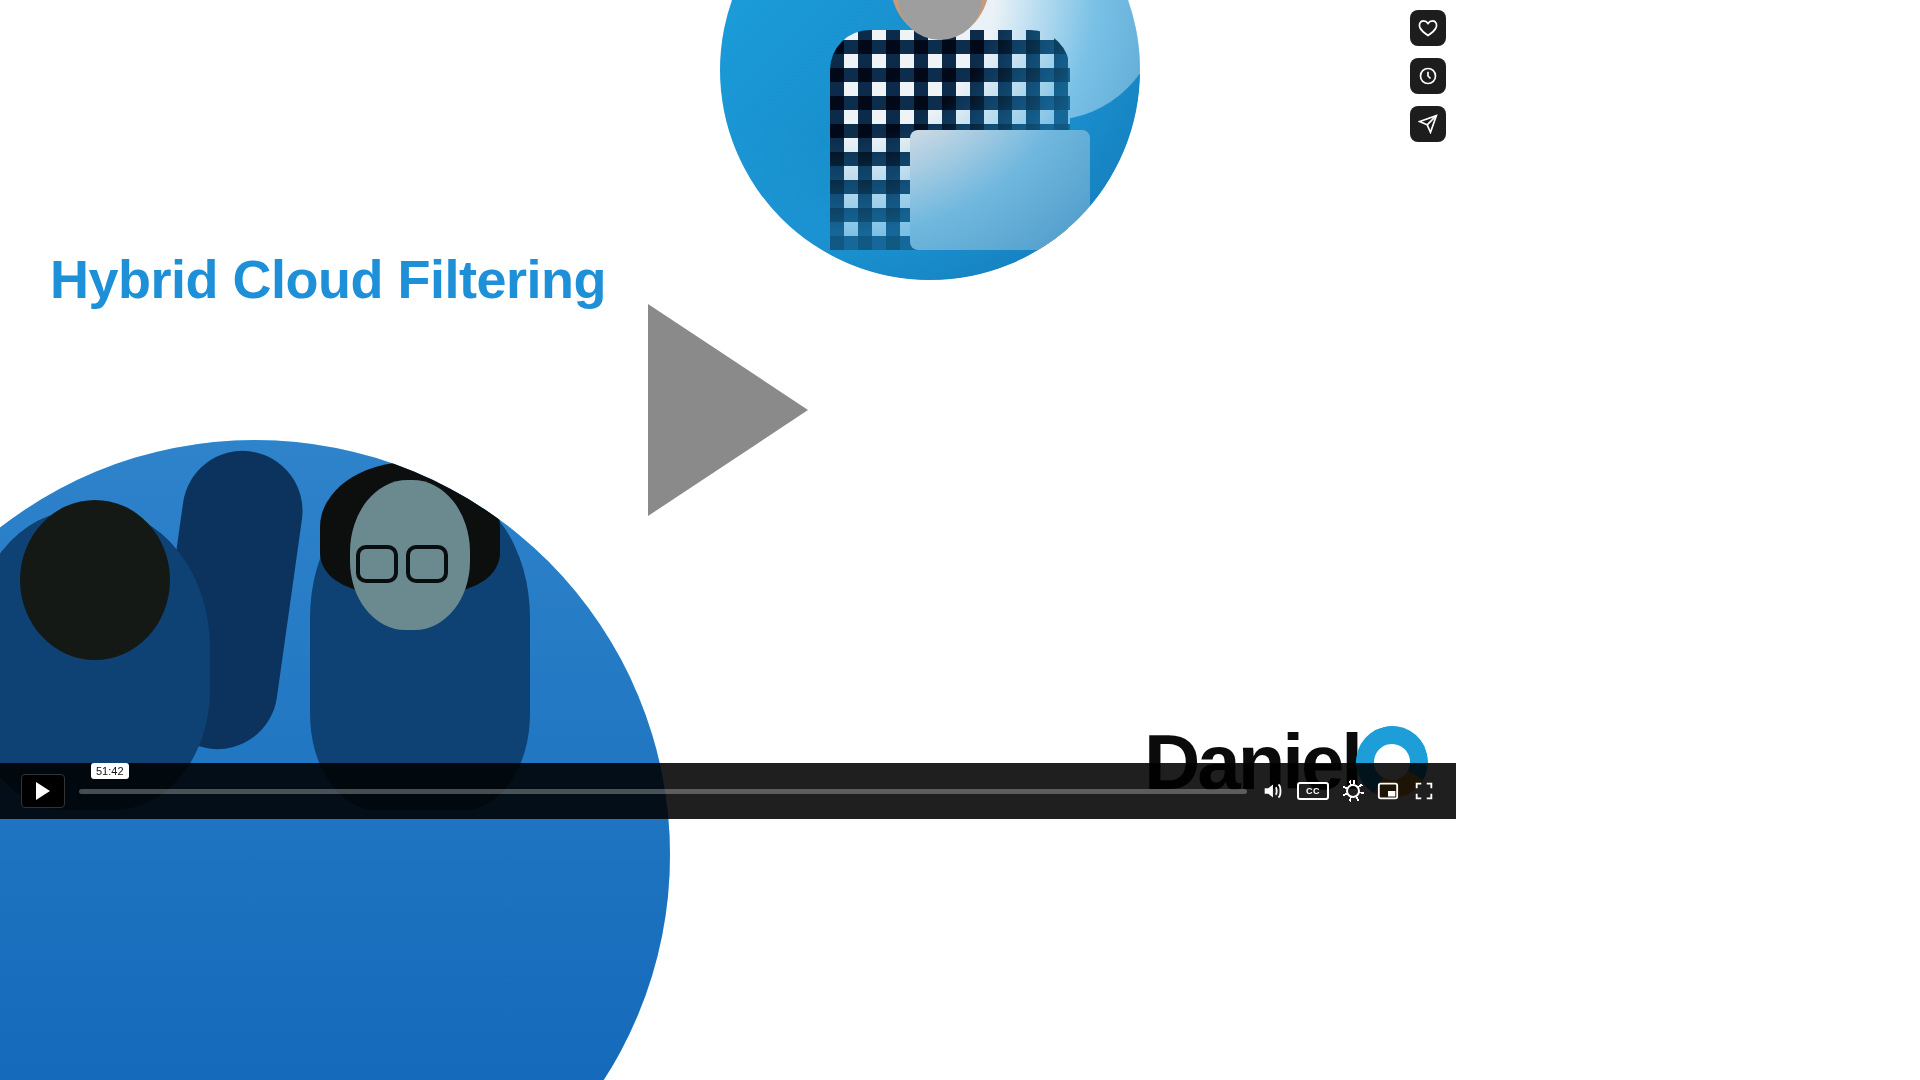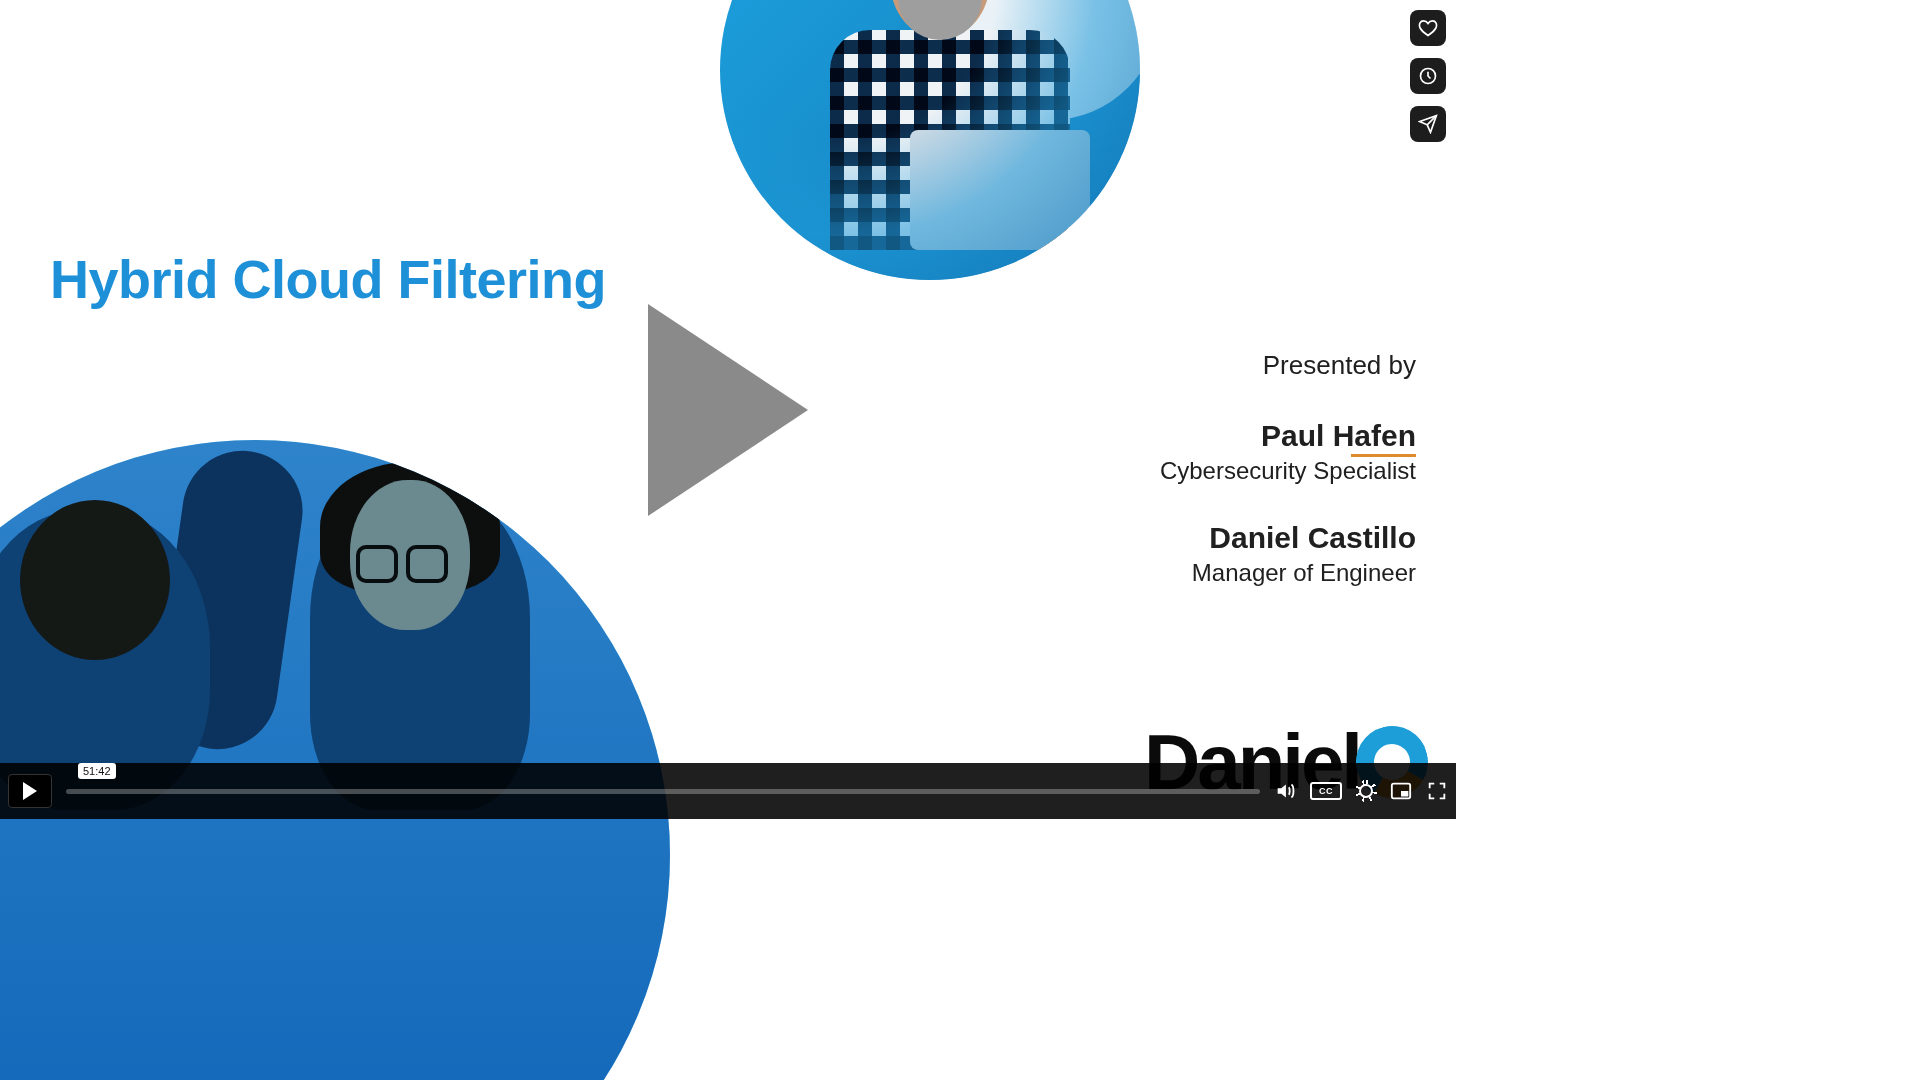--- a/index.html
+++ b/index.html
@@ -43,21 +43,21 @@
 .logo-t{font-size:78px;font-weight:700;letter-spacing:-3px;color:#0b0b0b;line-height:1}
 .logo-o{position:relative;width:72px;height:72px;margin-left:-4px}
 .logo-o::before{content:"";position:absolute;inset:0;border-radius:50%;border:18px solid #1e9ed8;border-bottom-color:#e8a12e;transform:rotate(-15deg)}
 
 .big-play{position:absolute;left:50%;top:50%;transform:translate(-50%,-50%);width:0;height:0;border-left:160px solid #8a8a8a;border-top:106px solid transparent;border-bottom:106px solid transparent;cursor:pointer}
 
 .side{position:absolute;right:10px;top:10px;display:flex;flex-direction:column;gap:12px}
 .sbtn{width:36px;height:36px;background:#1d1d1d;border-radius:8px;display:flex;align-items:center;justify-content:center;cursor:pointer;color:#fff}
 .sbtn svg{width:20px;height:20px;stroke:#fff;stroke-width:2;fill:none}
 
-.bar{position:absolute;left:0;right:0;bottom:0;height:56px;background:rgba(0,0,0,.88);display:flex;align-items:center;padding:0 8px;gap:14px}
+.bar{position:absolute;left:0;right:0;bottom:0;height:56px;background:rgba(0,0,0,.88);display:flex;align-items:center;padding:0 21px;gap:14px}
 .play{width:44px;height:34px;background:#000;border:1px solid #333;border-radius:4px;display:flex;align-items:center;justify-content:center;cursor:pointer}
 .play::before{content:"";width:0;height:0;border-left:14px solid #fff;border-top:9px solid transparent;border-bottom:9px solid transparent}
 .prog{flex:1;position:relative;height:32px;display:flex;align-items:center;cursor:pointer}
 .track{width:100%;height:5px;background:rgba(255,255,255,.28);border-radius:3px}
 .tip{position:absolute;left:12px;bottom:28px;background:#fff;color:#111;font-size:11px;padding:2px 5px;border-radius:3px;white-space:nowrap}
 .tip::after{content:"";position:absolute;left:50%;bottom:-4px;transform:translateX(-50%);border:4px solid transparent;border-top-color:#fff}
 .rctl{display:flex;align-items:center;gap:14px;color:#fff}
 .ic{width:22px;height:22px;cursor:pointer;display:flex;align-items:center;justify-content:center}
 .ic svg{width:22px;height:22px;stroke:#fff;stroke-width:2;fill:none}
 .cc{width:32px;height:18px;border:2px solid #fff;border-radius:3px;font-size:9px;font-weight:700;display:flex;align-items:center;justify-content:center;letter-spacing:.5px;cursor:pointer}
@@ -93,27 +93,20 @@
       <div class="bc-person bc-p2"></div>
       <div class="bc-hair2"></div>
       <div class="bc-head2"></div>
       <div class="bc-gl2 l"></div>
       <div class="bc-gl2 r"></div>
       <div class="bc-tint"></div>
     </div>
 
     <h1 class="title">Hybrid Cloud Filtering</h1>
 
-    <div class="pres">
-      <div class="lbl">Presented by</div>
-      <div class="name u">Paul Hafen</div>
-      <div class="role">Cybersecurity Specialist</div>
-      <div class="name">Daniel Castillo</div>
-      <div class="role">Manager of Engineer</div>
-    </div>
 
     <div class="logo">
       <span class="logo-t">Daniel</span>
       <span class="logo-o"></span>
     </div>
   </div>
 
   <div class="big-play"></div>
 
   <div class="side">

